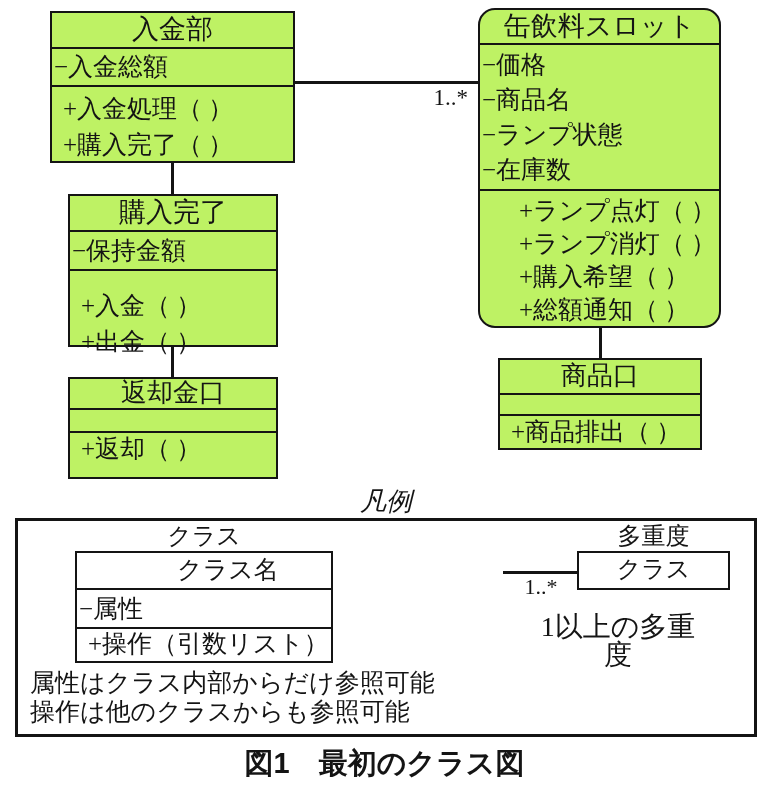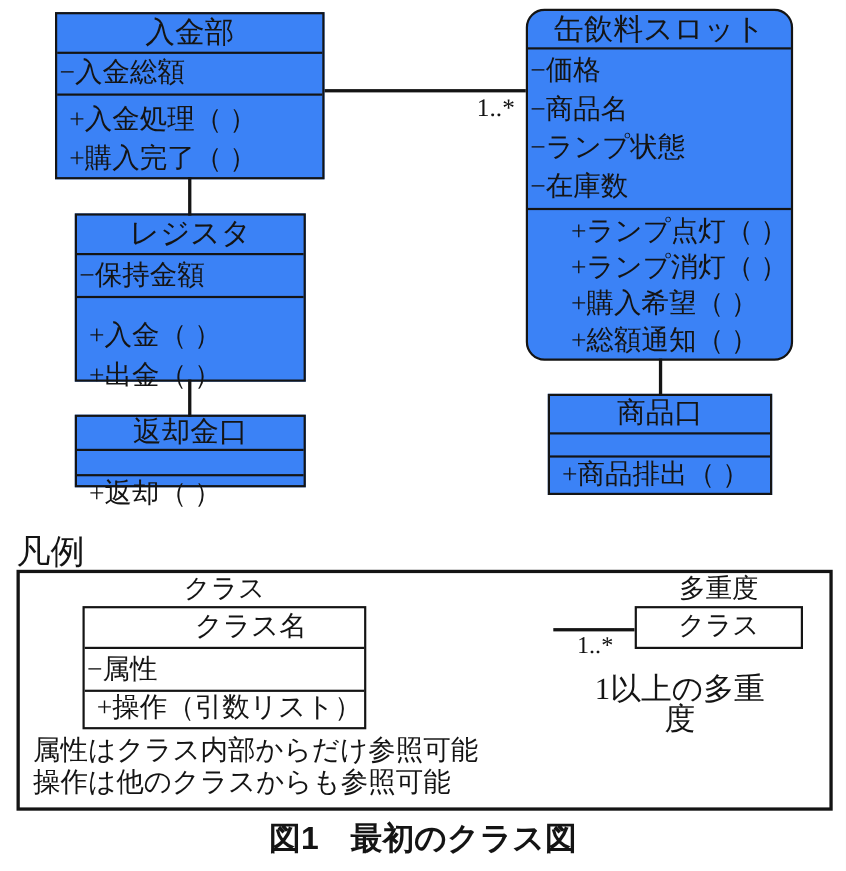--- a/index.html
+++ b/index.html
@@ -2,21 +2,21 @@
 <html><head>
 <meta charset="utf-8">
 <style>
   html,body{margin:0;padding:0;background:#f2f2f2;}
   .page{
     position:relative;width:769px;height:792px;background:#ffffff;
     font-family:"Liberation Serif","DejaVu Serif",serif;color:#141414;
     overflow:hidden;
   }
   
-  .cls{position:absolute;background:#3b82f6;border:2px solid #141414;box-sizing:border-box;}
+  .cls{position:absolute;background:#bef264;border:2px solid #141414;box-sizing:border-box;}
   .cls-title{box-sizing:border-box;border-bottom:2px solid #141414;text-align:center;
     font-size:27px;white-space:nowrap;overflow:hidden;}
   .cls-attrs{box-sizing:border-box;border-bottom:2px solid #141414;padding-left:2px;overflow:hidden;}
   .cls-ops{box-sizing:border-box;padding-left:11px;overflow:hidden;}
   .line{font-size:25px;white-space:nowrap;}
 
   #box-nyukin{left:50px;top:11px;width:245px;height:152px;}
   #box-nyukin .cls-title{height:36px;line-height:33px;}
   #box-nyukin .cls-attrs{height:38px;}
   #box-nyukin .cls-attrs .line{line-height:36px;}
@@ -30,43 +30,43 @@
   #box-slot .cls-ops{padding-top:3px;margin-left:28px;}
   #box-slot .cls-ops .line{line-height:33px;}
 
   #box-register{left:68px;top:194px;width:210px;height:153px;}
   #box-register .cls-title{height:36px;line-height:33px;}
   #box-register .cls-attrs{height:39px;}
   #box-register .cls-attrs .line{line-height:37px;}
   #box-register .cls-ops{padding-top:17px;}
   #box-register .cls-ops .line{line-height:36px;}
 
-  #box-return{left:68px;top:377px;width:210px;height:66px;}
+  #box-return{left:68px;top:377px;width:210px;height:102px;}
   #box-return .cls-title{height:31px;line-height:28px;font-size:26px;}
   #box-return .cls-attrs{height:23px;}
   #box-return .cls-ops .line{line-height:31px;}
 
   #box-shohin{left:498px;top:358px;width:204px;height:92px;}
   #box-shohin .cls-title{height:35px;line-height:32px;font-size:26px;}
   #box-shohin .cls-attrs{height:21px;}
   #box-shohin .cls-ops .line{line-height:31px;}
 
   
   .conn{position:absolute;background:#141414;}
   #conn-nyukin-slot{left:295px;top:81px;width:183px;height:3px;}
   #conn-nyukin-register{left:171px;top:161px;width:3px;height:35px;}
   #conn-register-return{left:171px;top:345px;width:3px;height:34px;}
   #conn-slot-shohin{left:599px;top:326px;width:3px;height:34px;}
 
   #mult-main{position:absolute;left:400px;top:85px;width:68px;text-align:right;
     font-size:23px;line-height:26px;font-family:"Liberation Serif","DejaVu Serif",serif;}
 
   
-  #legend-title{position:absolute;left:15px;top:488px;width:742px;text-align:left;
-    font-size:31px;line-height:28px;}
+  #legend-title{position:absolute;left:15px;top:488px;width:742px;text-align:center;
+    font-size:26px;line-height:28px;font-style:italic;}
   #legend-box{position:absolute;left:15px;top:518px;width:742px;height:219px;
     border:3px solid #141414;box-sizing:border-box;background:#fff;}
 
   #legend-class-caption{position:absolute;left:75px;top:522px;width:258px;text-align:center;
     font-size:24px;line-height:28px;}
   #legend-class-box{position:absolute;left:75px;top:551px;width:258px;height:112px;
     border:2px solid #141414;box-sizing:border-box;background:#fff;}
   #legend-class-box .cls-title{height:37px;line-height:34px;font-size:25px;padding-left:48px;}
   #legend-class-box .cls-attrs{height:39px;}
   #legend-class-box .cls-attrs .line{line-height:37px;}
@@ -115,21 +115,21 @@
     </div>
     <div class="cls-ops">
       <div class="line">+ランプ点灯（ ）</div>
       <div class="line">+ランプ消灯（ ）</div>
       <div class="line">+購入希望（ ）</div>
       <div class="line">+総額通知（ ）</div>
     </div>
   </div>
 
   <div class="cls" id="box-register">
-    <div class="cls-title">レジスタ</div>
+    <div class="cls-title">購入完了</div>
     <div class="cls-attrs">
       <div class="line">−保持金額</div>
     </div>
     <div class="cls-ops">
       <div class="line">+入金（ ）</div>
       <div class="line">+出金（ ）</div>
     </div>
   </div>
 
   <div class="cls" id="box-return">

